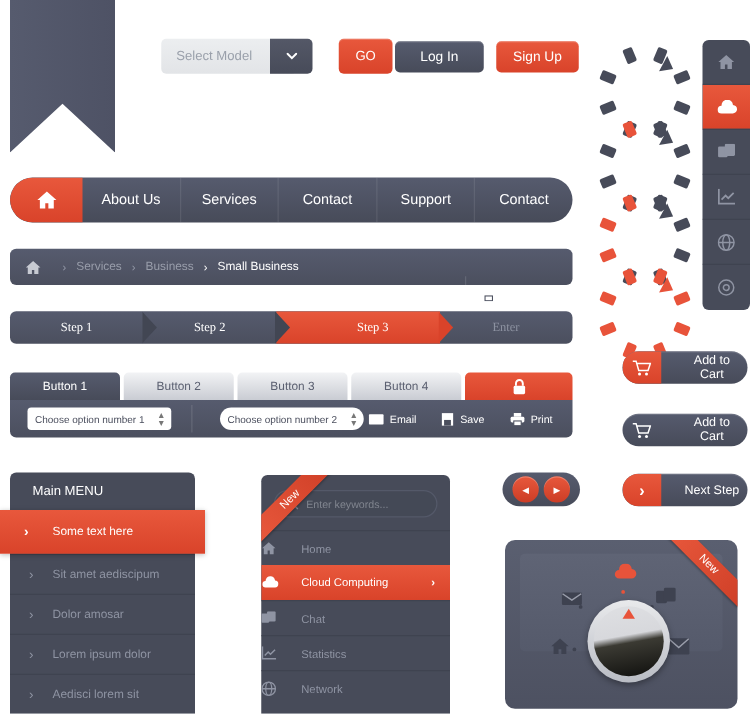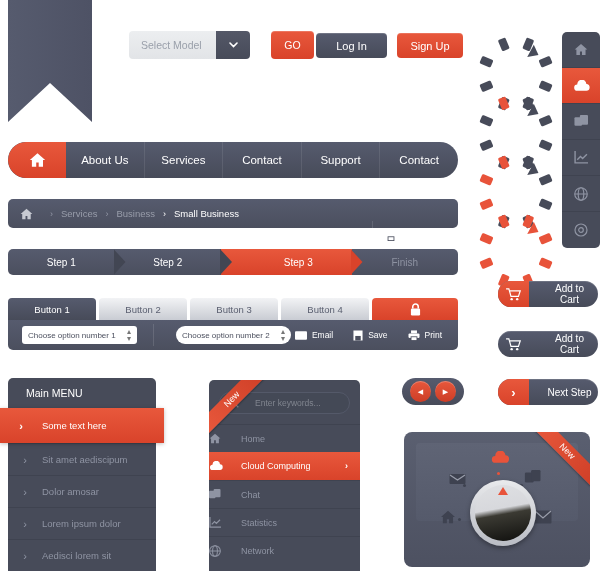--- a/index.html
+++ b/index.html
@@ -81,21 +81,21 @@
   .crumb .cr { font-size:9.5px; color:#989daa; cursor:pointer; }
   .crumb .cr.cur { color:#ffffff; }
   .crumb .printpg { margin-left:auto; width:86px; height:29px;
     border-left:1px solid rgba(255,255,255,.12);
     display:flex; align-items:center; justify-content:center;
     gap:5px; color:#fff; font-size:9.5px; cursor:pointer;margin-top:44px; }
 
   
   .steps { left:8px; top:249px; width:450px; height:26px;
     border-radius:5px; overflow:hidden; display:flex;
-    background: linear-gradient(180deg,#565b6e,#4b4f5e); }
+    background: linear-gradient(180deg,#565b6e,#4b4f5e); font-family: Liberation Serif, serif; }
   .step { flex:1; position:relative; display:flex; align-items:center;
     justify-content:center; font-size:10px; color:#ffffff; cursor:pointer; }
   .step.dim { color:#8d92a1; }
   .step .notch { position:absolute; right:-11px; top:0; width:12px; height:26px;
     z-index:3;
     background:#424653;
     clip-path: polygon(0 0, 100% 50%, 0 100%); }
   .step.active { background: linear-gradient(180deg,#e8583c,#d9432a); padding-left: 24px; }
   .step.active .notch { background:#d9432a; }
 
@@ -134,21 +134,21 @@
     background: linear-gradient(180deg,#e8583c,#d9432a);
     color:#fff; box-shadow:0 1px 4px rgba(0,0,0,.25); z-index:4; }
   .lmenu .mi.active .ch { width:42px; color:#fff; font-weight:bold; }
   .lmenu .spacer { height:35px; }
 
   
   .mpanel { left:209px; top:380px; width:151px; height:191px;
     background:#474b59; border-radius:5px 5px 0 0; overflow:hidden; }
   .searchbox { margin:12px 10px 10px 10px; height:22px; border-radius:11px;
     background:#41455262; border:1px solid #545969;
-    display:flex; align-items:center; padding:0 9px; gap:16px;
+    display:flex; align-items:center; padding:0 9px; gap:6px;
     color:#80858f; font-size:8.5px; cursor:text; }
   .mpanel .mi { height:28px; display:flex; align-items:center;
     color:#8f94a3; font-size:9px; cursor:pointer; border-top:1px solid #3f4350; }
   .mpanel .mi .ic { width:32px; text-align:center; font-size:11px; }
   .mpanel .mi.active { background: linear-gradient(180deg,#e8583c,#d9432a);
     color:#fff; border-top:none; }
   .mpanel .mi .arr { margin-left:auto; padding-right:12px; font-weight:bold; }
   .ribbon { position:absolute; left:-1px; top:-1px; width:58px; height:58px; overflow:hidden; z-index:6;}
   .ribbon span { position:absolute; left:-17px; top:13px; width:82px;
     background: linear-gradient(90deg,#e8583c,#cf3f27); color:#fff;
@@ -340,21 +340,21 @@
     </div>
     <div class="step">
       <span>Step 2</span>
       <i class="notch"></i>
     </div>
     <div class="step active">
       <span>Step 3</span>
       <i class="notch"></i>
     </div>
     <div class="step dim">
-      <span>Finish</span>
+      <span>Enter</span>
     </div>
   </div>
 
   <div class="abs tabsrow">
     <div class="tab active">Button 1</div>
     <div class="tab">Button 2</div>
     <div class="tab">Button 3</div>
     <div class="tab">Button 4</div>
     <div class="tab lock">
       <svg width="11" height="13" viewBox="0 0 12 14">

